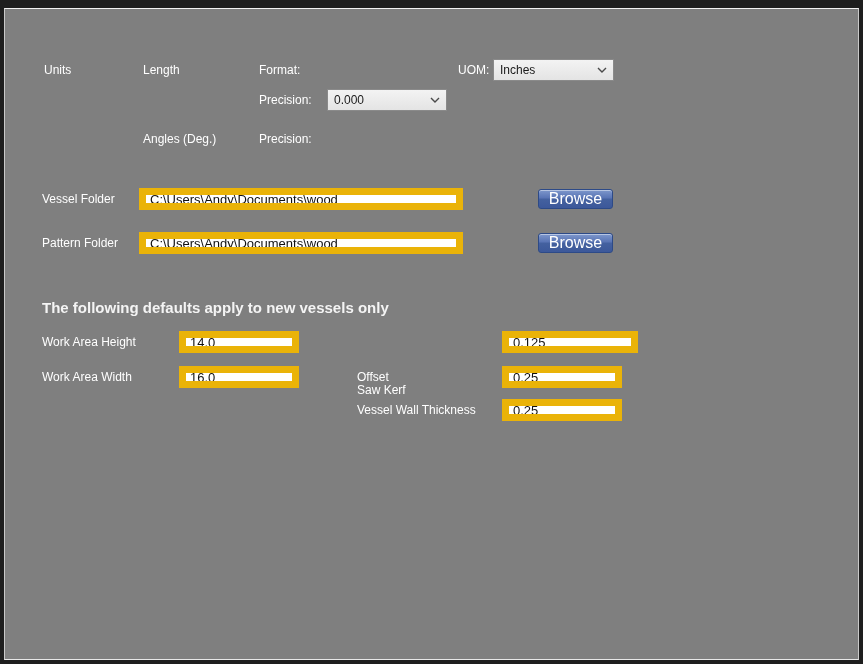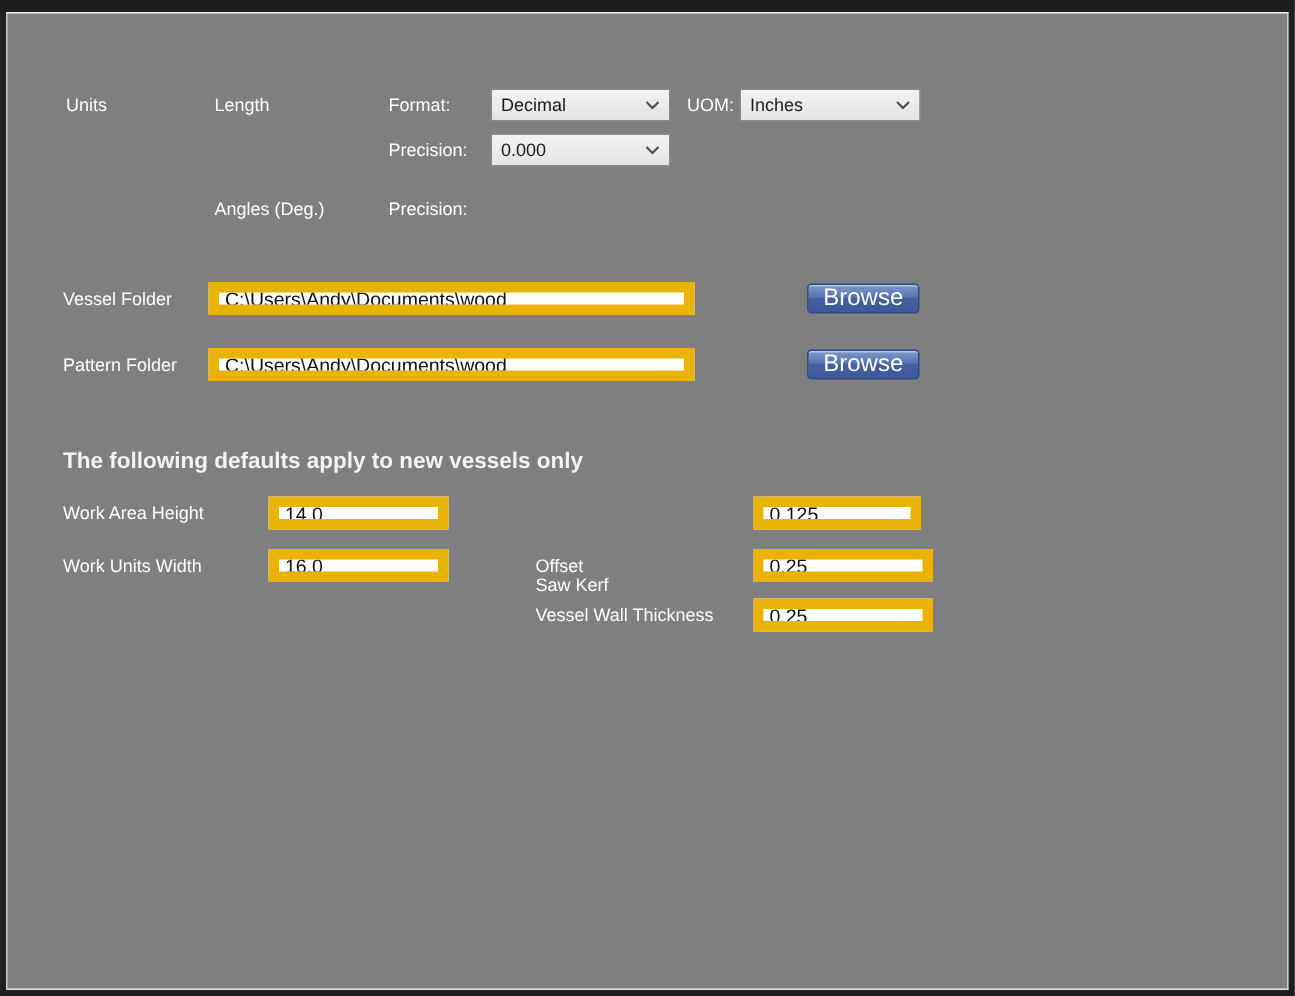--- a/index.html
+++ b/index.html
@@ -79,28 +79,20 @@
 </head>
 <body>
 
 <div class="window">
   <div class="content">
 
     <span class="lbl" style="left:39px; top:50px;">Units</span>
     <span class="lbl" style="left:138px; top:50px;">Length</span>
     <span class="lbl" style="left:254px; top:50px;">Format:</span>
 
-    <div class="dropdown" style="left:322px; top:50px; width:120px;">
-      <span class="val">Decimal</span>
-      <span class="chev">
-        <svg width="10" height="6" viewBox="0 0 10 6">
-            <path d="M1 1 L5 5 L9 1" stroke="#4a4a4a" stroke-width="1.4" fill="none"></path>
-          </svg>
-      </span>
-    </div>
 
     <span class="lbl" style="left:453px; top:50px;">UOM:</span>
 
     <div class="dropdown" style="left:488px; top:50px; width:121px;">
       <span class="val">Inches</span>
       <span class="chev">
         <svg width="10" height="6" viewBox="0 0 10 6">
             <path d="M1 1 L5 5 L9 1" stroke="#4a4a4a" stroke-width="1.4" fill="none"></path>
           </svg>
       </span>
@@ -128,23 +120,23 @@
     <span class="lbl" style="left:37px; top:223px;">Pattern Folder</span>
     <input type="text" class="txt" style="left: 134px; top: 223px; width: 324px;" value="C:\Users\Andy\Documents\wood">
     <button class="btn" style="left:533px; top:224px;">Browse</button>
 
     <span class="heading" style="left:37px; top:290px;">The following defaults apply to new vessels only</span>
 
     <span class="lbl" style="left:37px; top:322px;">Work Area Height</span>
     <input type="text" class="txt" style="left: 174px; top: 322px; width: 120px;" value="14.0">
 
     <span class="lbl" style="left:352px; top:338px;margin-top:32px;">Saw Kerf</span>
-    <input type="text" class="txt" style="left: 497px; top: 322px; width: 112px;" value="0.125">
+    <input type="text" class="txt" style="left: 497px; top: 322px; width: 136px;" value="0.125">
 
-    <span class="lbl" style="left:37px; top:357px;">Work Units Width</span>
+    <span class="lbl" style="left:37px; top:357px;">Work Area Width</span>
     <input type="text" class="txt" style="left: 174px; top: 357px; width: 120px;" value="16.0">
 
     <span class="lbl" style="left:352px; top:357px;">Offset</span>
     <input type="text" class="txt" style="left: 497px; top: 357px; width: 120px;" value="0.25">
 
     <span class="lbl" style="left:352px; top:390px;">Vessel Wall Thickness</span>
     <input type="text" class="txt" style="left: 497px; top: 390px; width: 120px;" value="0.25">
 
   </div>
 </div>

